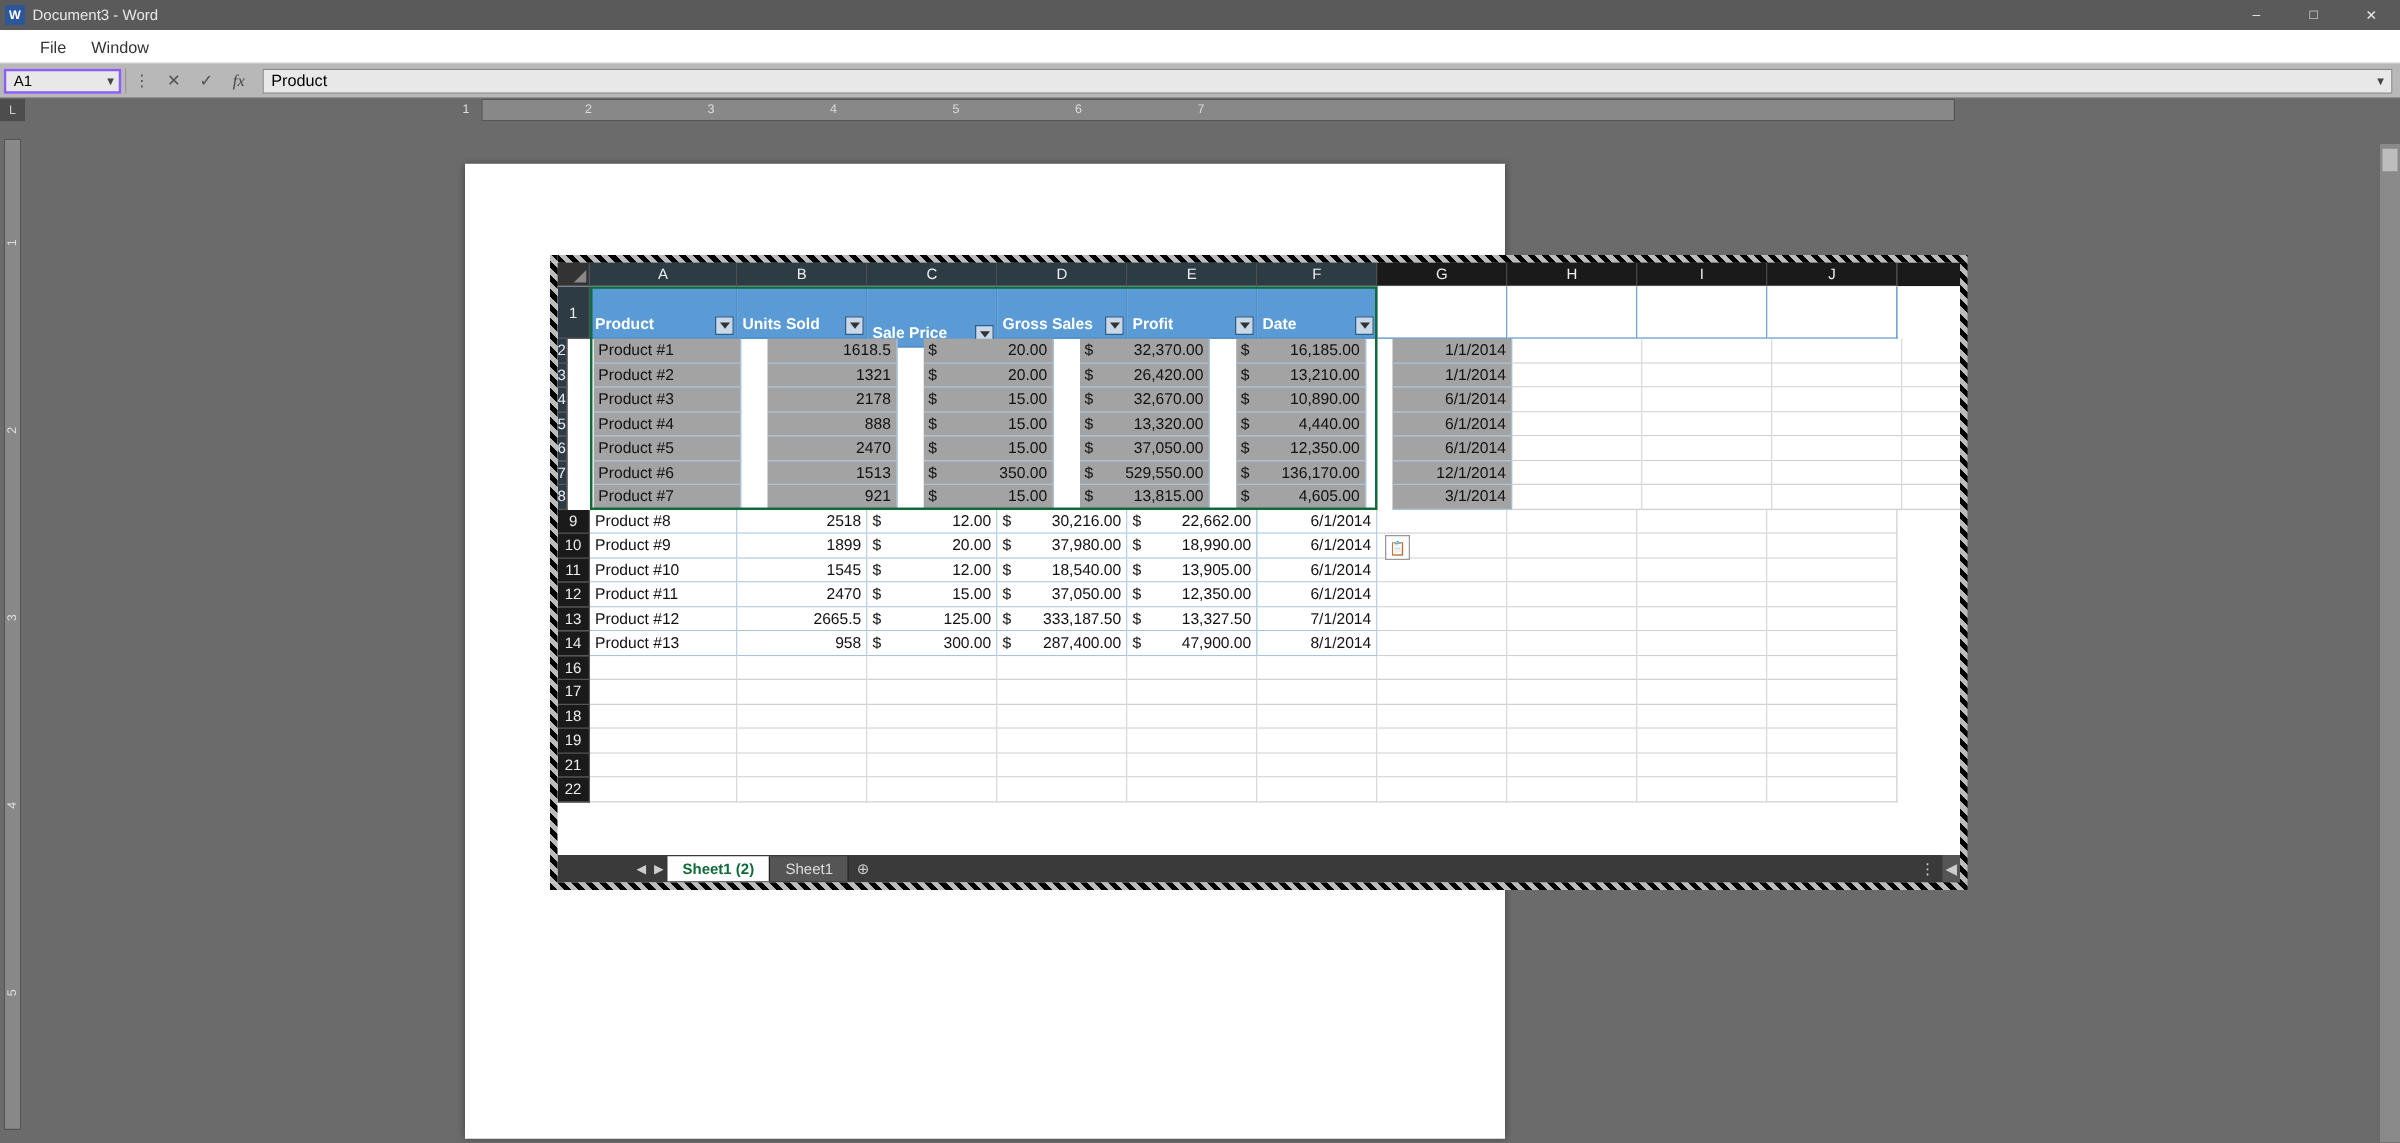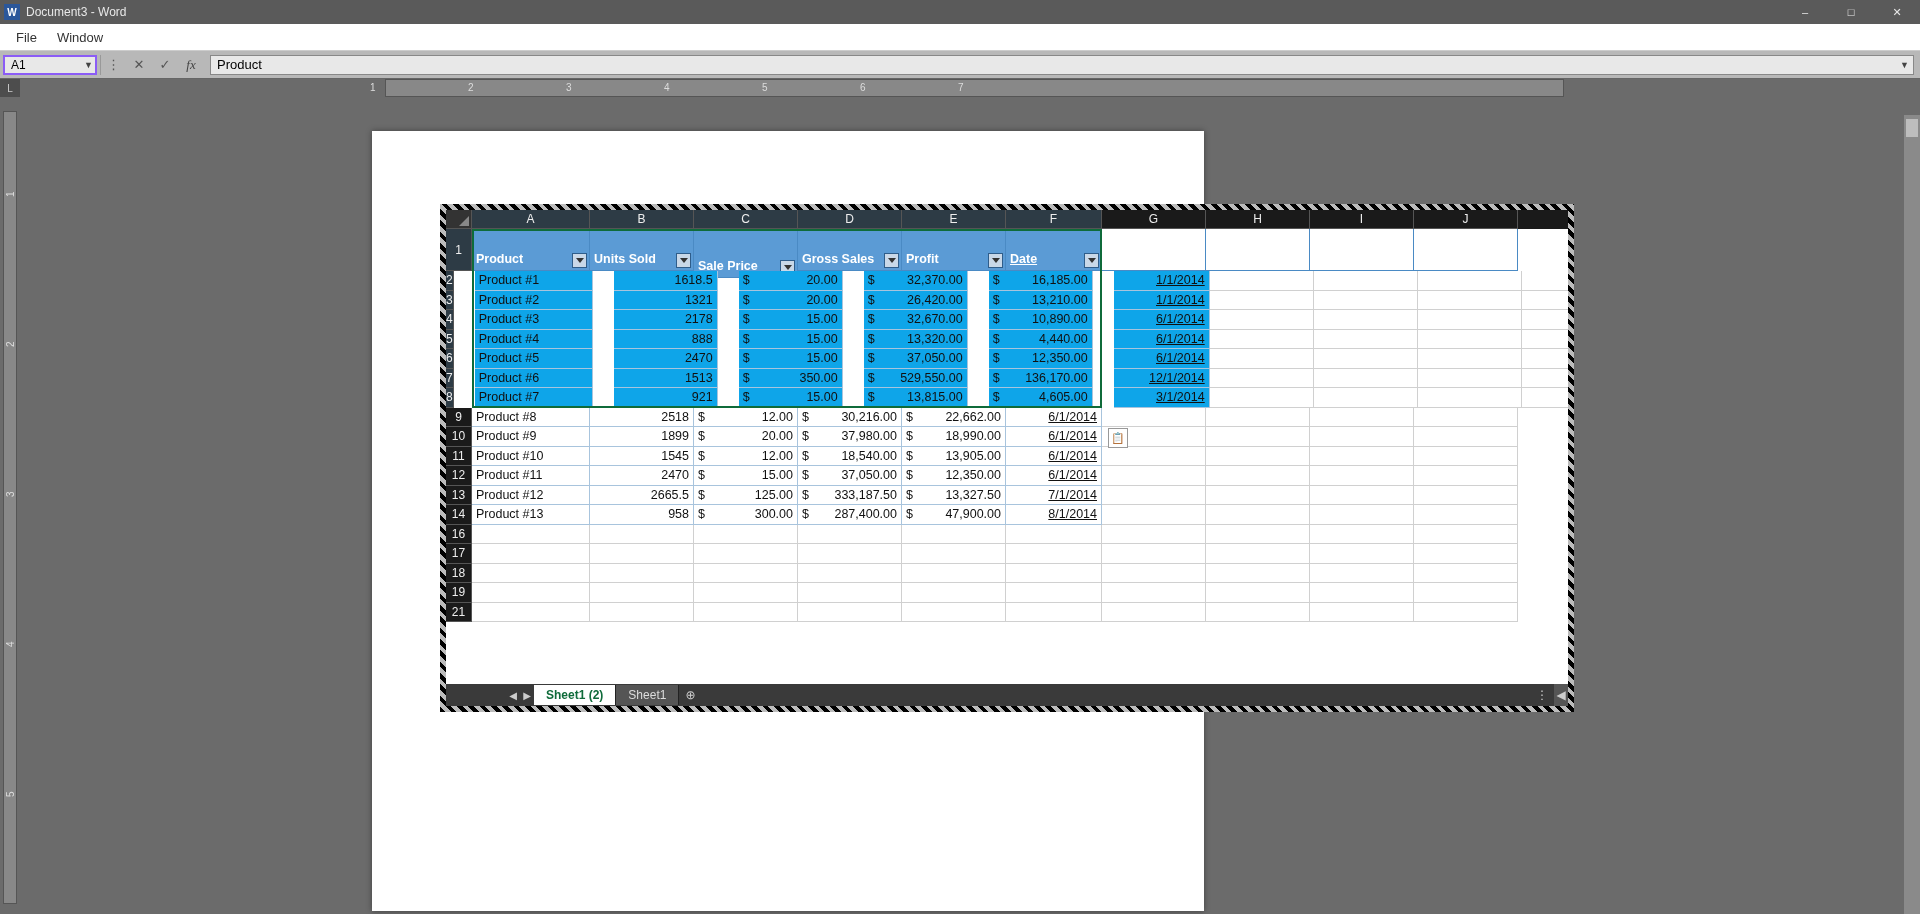--- a/index.html
+++ b/index.html
@@ -5,21 +5,21 @@
 * { margin: 0; padding: 0; box-sizing: border-box; font-family: "Segoe UI", Arial, sans-serif; user-select: none; }
 html, body { width: 1920px; height: 914px; overflow: hidden; background: #6b6b6b; }
 
 
 .titlebar { height: 24px; background: #5a5a5a; display: flex; align-items: center; padding-left: 4px; color: #e8e8e8; font-size: 12px; }
 .titlebar .app-icon { width: 16px; height: 16px; background: #2b579a; display: flex; align-items: center; justify-content: center; color: #fff; font-size: 10px; font-weight: bold; margin-right: 6px; }
 .win-controls { margin-left: auto; display: flex; }
 .win-controls .ctl { width: 46px; height: 24px; display: flex; align-items: center; justify-content: center; color: #e8e8e8; font-size: 11px; cursor: pointer; }
 
 
-.menubar { height: 27px; background: #fff; display: flex; align-items: center; padding-left: 6px; color: #333; font-size: 13px; border-bottom: 1px solid #ccc; }
+.menubar { height: 27px; background: #fff; display: flex; align-items: center; padding-left: 22px; color: #333; font-size: 13px; border-bottom: 1px solid #ccc; }
 .menubar .menuitem { padding: 4px 10px; cursor: pointer; }
 
 
 .formulabar { height: 28px; background: #b8b8b8; display: flex; align-items: center; border-bottom: 1px solid #666; }
 .cellref { width: 94px; height: 20px; margin: 0 3px; background: #e8e8e8; border: 2px solid #8b5cf6; display: flex; align-items: center; font-size: 12px; padding: 0 6px; position: relative; }
 .cellref .dd { position: absolute; right: 2px; font-size: 9px; color: #444; }
 .fbtn { width: 26px; height: 20px; display: flex; align-items: center; justify-content: center; color: #555; font-size: 13px; cursor: pointer; }
 .fbtn.divider { border-left: 1px solid #999; }
 .fx { font-style: italic; font-family: "Times New Roman", serif; font-size: 13px; color: #444; }
 .formula-input { flex: 1; height: 20px; margin: 0 6px 0 6px; background: #e8e8e8; border: 1px solid #888; font-size: 13px; padding: 0 6px; display: flex; align-items: center; position: relative; }
@@ -59,33 +59,33 @@
 .rowhdr { width: 26px; background: #1a1a1a; color: #eee; font-size: 12px; display: flex; align-items: center; justify-content: center; border-right: 1px solid #555; border-bottom: 1px solid #555; }
 .rowhdr.sel { background: #2d3b45; }
 
 .datacells { display: flex; position: relative; }
 .cell { height: 19.5px; border-right: 1px solid #d0d0d0; border-bottom: 1px solid #d0d0d0; font-size: 12.5px; display: flex; align-items: center; padding: 0 4px; color: #111; background: #fff; overflow: hidden; white-space: nowrap; }
 .cA { width: 118px; }
 .cB { width: 104px; }
 .cC { width: 104px; }
 .cD { width: 104px; }
 .cE { width: 104px; }
-.cF { width: 96px; text-decoration: underline; }
+.cF { width: 96px; }
 .cG { width: 104px; }
 .cH { width: 104px; }
 .cI { width: 104px; }
 .cJ { width: 104px; }
 
 .hdr-row .cell { background: #5B9BD5; color: #fff; font-weight: bold; border-right: 1px solid #4a8ac4; border-bottom: 1px solid #4a8ac4; position: relative; }
 .hdr-row { height: 42px; }
 .hdr-row .cell { height: 42px; align-items: flex-end; padding-bottom: 4px; }
 .fbtn2 { position: absolute; right: 2px; bottom: 2px; width: 15px; height: 15px; background: #c9d8e8; border: 1px solid #2f5d8a; display: flex; align-items: center; justify-content: center; }
 .fbtn2::after { content: ""; border-left: 4px solid transparent; border-right: 4px solid transparent; border-top: 5px solid #333; }
 
-.sel-range .cell.inrange { background: #0ea5e9; margin-left: 21px; }
+.sel-range .cell.inrange { background: #a3a3a3; margin-left: 21px; }
 .cell.tableborder { border-right: 1px solid #a8c4dd; border-bottom: 1px solid #a8c4dd; }
 .right-align { justify-content: flex-end; }
 .money { position: relative; }
 .money .cur { position: absolute; left: 4px; }
 .money .num { margin-left: auto; }
 
 .active-cell-border { position: absolute; border: 2px solid #0f6b3a; pointer-events: none; }
 
 .paste-icon { position: absolute; width: 20px; height: 20px; background: #fff; border: 1px solid #999; display: flex; align-items: center; justify-content: center; font-size: 11px; color: #2b579a; }
 
@@ -593,20 +593,35 @@
               <div class="cell cC"></div>
               <div class="cell cD"></div>
               <div class="cell cE"></div>
               <div class="cell cF"></div>
               <div class="cell cG"></div>
               <div class="cell cH"></div>
               <div class="cell cI"></div>
               <div class="cell cJ"></div>
             </div>
           </div>
+          <div class="grow">
+            <div class="rowhdr">22</div>
+            <div class="datacells">
+              <div class="cell cA"></div>
+              <div class="cell cB"></div>
+              <div class="cell cC"></div>
+              <div class="cell cD"></div>
+              <div class="cell cE"></div>
+              <div class="cell cF"></div>
+              <div class="cell cG"></div>
+              <div class="cell cH"></div>
+              <div class="cell cI"></div>
+              <div class="cell cJ"></div>
+            </div>
+          </div>
           <div class="active-cell-border" style="left: 26px; top: 0px; width: 630px; height: 178.5px;"></div>
         </div>
 
       <div class="tabstrip">
         <div style="width:60px"></div>
         <div class="tab-nav">◀</div>
         <div class="tab-nav">▶</div>
         <div class="sheet-tab active">Sheet1 (2)</div>
         <div class="sheet-tab">Sheet1</div>
         <div class="tab-add">⊕</div>

